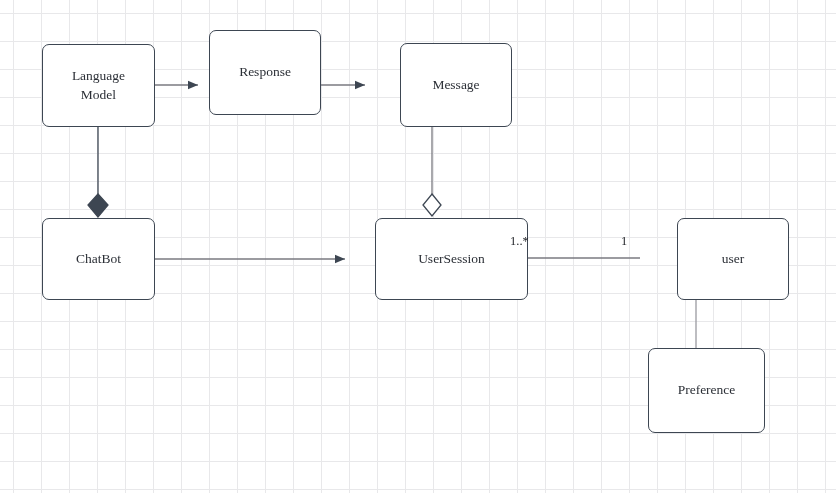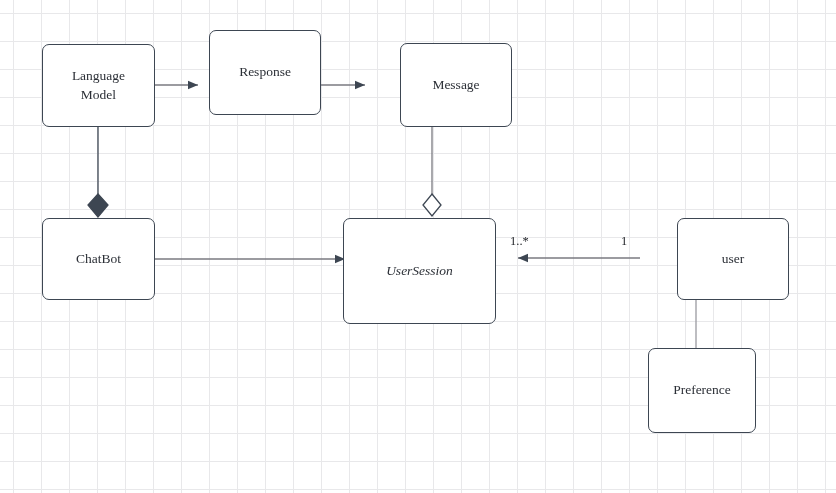--- a/index.html
+++ b/index.html
@@ -111,29 +111,29 @@
   </div>
 
   <div class="node" style="left:376px; top:43px; width:112px; height:84px;margin-left:24px;">
     <span class="node-label">Message</span>
   </div>
 
   <div class="node" style="left:42px; top:218px; width:113px; height:82px;text-align:center;">
     <span class="node-label">ChatBot</span>
   </div>
 
-  <div class="node" style="left:343px; top:218px; width:153px; height:106px;font-style:italic;">
+  <div class="node" style="left:375px; top:218px; width:153px; height:82px;">
     <span class="node-label">UserSession</span>
   </div>
 
   <div class="node" style="left:677px; top:218px; width:112px; height:82px;">
     <span class="node-label">user</span>
   </div>
 
-  <div class="node" style="left:648px; top:348px; width:108px; height:85px;">
+  <div class="node" style="left:648px; top:348px; width:117px; height:85px;">
     <span class="node-label">Preference</span>
   </div>
 
   <div class="edge-label" style="left:510px; top:234px;">1..*</div>
 
   <div class="edge-label" style="left:621px; top:234px;">1</div>
 
 </div>
 
 </body></html>

